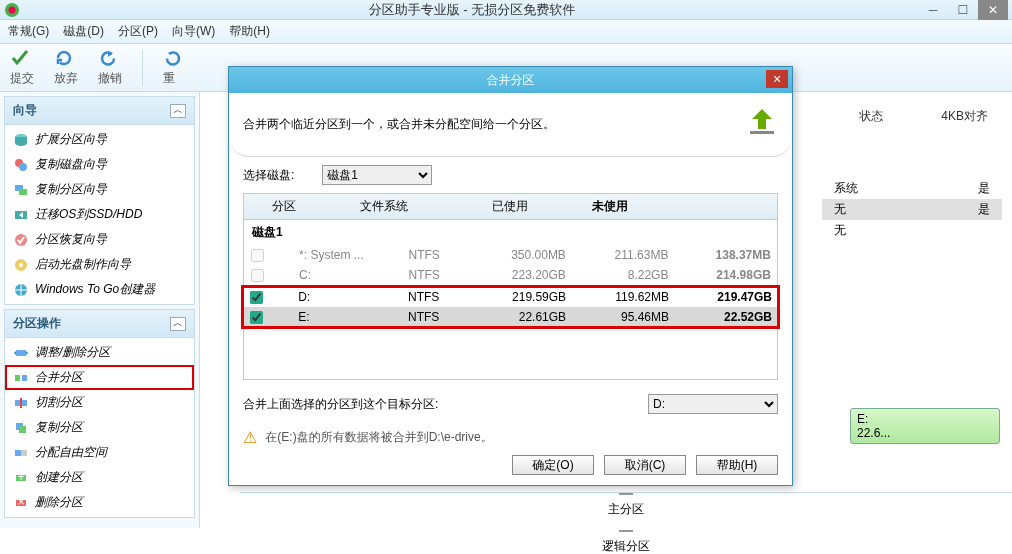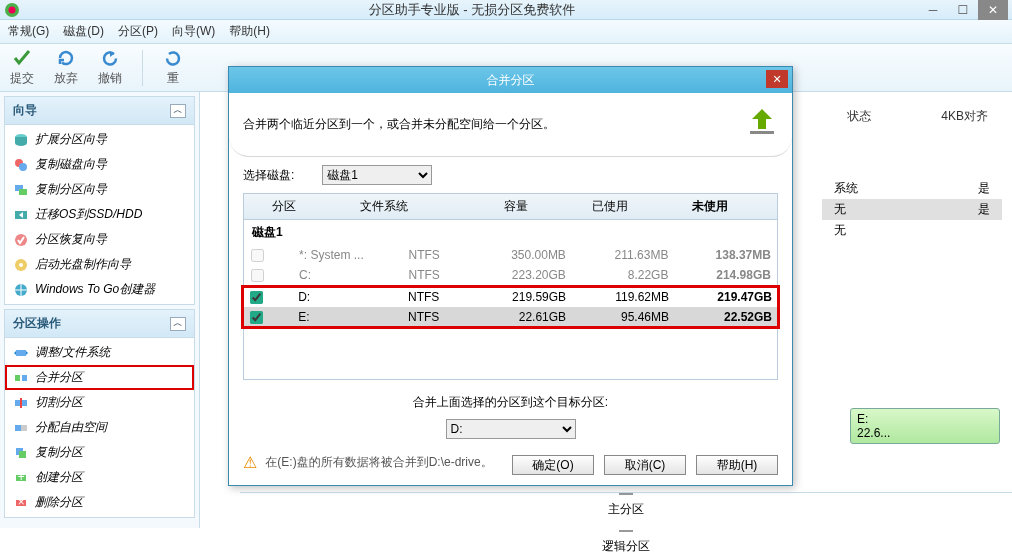--- a/index.html
+++ b/index.html
@@ -6,35 +6,35 @@
 body { width: 1012px; height: 554px; background: #fff; overflow: hidden; position: relative; }
 .titlebar { height: 20px; background: linear-gradient(#e8f4fb,#d6ecfa); display: flex; align-items: center; padding: 0 4px; border-bottom: 1px solid #b8d8ea; }
 .titlebar .logo { width: 16px; height: 16px; margin-right: 6px; }
 .titlebar .title { flex: 1; text-align: center; color: #333; font-size: 13px; }
 .titlebar .winbtns { display: flex; gap: 0; }
 .titlebar .winbtn { width: 30px; height: 20px; display: flex; align-items: center; justify-content: center; color: #555; cursor: pointer; }
 .titlebar .winbtn.close { background: #888; color: #fff; }
 .menubar { height: 24px; background: linear-gradient(#f4fbff,#e4f3fb); display: flex; align-items: center; padding: 0 8px; gap: 14px; border-bottom: 1px solid #c8dce8; }
 .menubar .mi { color: #333; cursor: pointer; }
 .toolbar { height: 48px; background: linear-gradient(#f8fcff,#e8f4fb); display: flex; align-items: center; padding: 0 10px; gap: 20px; border-bottom: 1px solid #c8dce8; }
-.toolbar .tb { display: flex; flex-direction: column; align-items: center; color: #555; cursor: pointer; gap: 2px; }
+.toolbar .tb { display: flex; flex-direction: column; align-items: flex-start; color: #555; cursor: pointer; gap: 2px; }
 .toolbar .tb svg { width: 20px; height: 20px; }
 .toolbar .sep { width: 1px; height: 36px; background: #c8dce8; }
 .main { display: flex; height: 436px; }
 .sidebar { width: 200px; background: #f4f9fd; border-right: 1px solid #c8dce8; overflow: hidden; }
 .panel { margin: 4px; border: 1px solid #c8dce8; background: #fff; }
 .panel-head { background: linear-gradient(#e4f2fb,#d2e8f6); padding: 5px 8px; font-weight: bold; color: #2a5a7a; display: flex; justify-content: space-between; align-items: center; border-bottom: 1px solid #c8dce8; }
 .panel-body { padding: 2px 0; }
 .panel-item { padding: 4px 8px; display: flex; align-items: center; gap: 6px; cursor: pointer; font-style: italic; }
 .panel-item.highlight { outline: 2px solid #d00; outline-offset: -2px; }
 .panel-item .ic { width: 16px; height: 16px; flex-shrink: 0; }
 .collapse-btn { width: 16px; height: 14px; border: 1px solid #9ab; background: #fff; color: #567; display: flex; align-items: center; justify-content: center; font-size: 9px; cursor: pointer; }
 .content { flex: 1; position: relative; background: #fff; }
 .grid-head { position: absolute; top: 14px; right: 0; left: 0; display: flex; justify-content: flex-end; padding-right: 20px; gap: 50px; color: #333; font-size: 12px; }
-.grid-head .gcol { padding: 2px 4px; margin-left: 12px; }
+.grid-head .gcol { padding: 2px 4px; }
 .grid-body { position: absolute; top: 86px; right: 10px; width: 180px; }
 .grid-row { display: flex; justify-content: space-between; padding: 2px 12px; gap: 40px; }
 .grid-row.sel { background: #e0e0e0; }
 .legend { position: absolute; bottom: 12px; left: 40px; right: 0; height: 24px; border-top: 1px solid #c8dce8; display: flex; align-items: center; gap: 6px; padding: 0 10px; flex-direction: column; }
 .legend .sw { width: 14px; height: 12px; border: 1px solid #999; }
 .diskbar { position: absolute; right: 12px; top: 316px; width: 150px; height: 36px; border: 1px solid #7a9; background: linear-gradient(#d8f8c8,#b0e8a0); border-radius: 3px; display: flex; align-items: flex-start; padding: 3px 6px; font-size: 11px; }
 
 .dialog { position: absolute; left: 228px; top: 66px; width: 565px; height: 420px; border: 1px solid #3a8ab0; background: #fff; box-shadow: 2px 2px 8px rgba(0,0,0,0.25); z-index: 10; }
 .dlg-title { height: 26px; background: linear-gradient(#6cc6e8,#4fb4de); color: #fff; display: flex; align-items: center; justify-content: center; position: relative; font-size: 13px; }
 .dlg-close { position: absolute; right: 4px; top: 3px; width: 22px; height: 18px; background: #c0392b; color: #fff; display: flex; align-items: center; justify-content: center; cursor: pointer; font-size: 11px; }
@@ -51,21 +51,21 @@
 .dlg-row.disabled { color: #888; }
 .dlg-row.sel { background: #d8d8d8; }
 .dlg-row .cb { width: 22px; display: flex; justify-content: center; }
 .dlg-row .cb input { accent-color: #2a8; }
 .c.n { width: 110px; }
 .c.fs { width: 80px; }
 .c.cap { width: 100px; text-align: right; }
 .c.used { width: 100px; text-align: right; }
 .c.free { width: 100px; text-align: right; font-weight: bold; }
 .dlg-rows-hl { outline: 3px solid #d00; outline-offset: -1px; margin: 2px -1px; }
-.dlg-target { padding: 14px; display: flex; align-items: center; gap: 8px; flex-direction: column; }
+.dlg-target { padding: 14px; display: flex; align-items: center; gap: 8px; }
 .dlg-target .lbl { flex: 1; }
 .dlg-target select { width: 130px; height: 20px; border: 1px solid #999; }
 .dlg-warn { padding: 0 14px 10px; display: flex; align-items: center; gap: 8px; color: #555; }
 .dlg-warn .wic { color: #e88b00; font-size: 16px; }
 .dlg-btns { position: absolute; bottom: 10px; right: 14px; display: flex; gap: 10px; }
 .dlg-btns button { width: 82px; height: 20px; border: 1px solid #888; background: linear-gradient(#fefefe,#e4e4e4); cursor: pointer; }
 .chev { font-size: 9px; }
 </style>
 </head>
 <body>
@@ -185,49 +185,49 @@
       <div class="panel-head">
         <span>分区操作</span>
         <span class="collapse-btn chev">︿</span>
       </div>
       <div class="panel-body">
         <div class="panel-item">
             <svg class="ic" viewBox="0 0 16 16">
               <rect x="3" y="5" width="10" height="6" fill="#6ae"></rect>
               <path d="M1 8l2-2v4zM15 8l-2-2v4z" fill="#28c"></path>
             </svg>
-            <span>调整/文件系统</span>
+            <span>调整/删除分区</span>
           </div>
         <div class="panel-item highlight">
             <svg class="ic" viewBox="0 0 16 16">
               <rect x="2" y="5" width="5" height="6" fill="#6c6"></rect>
               <rect x="9" y="5" width="5" height="6" fill="#6ae"></rect>
             </svg>
             <span>合并分区</span>
           </div>
         <div class="panel-item">
             <svg class="ic" viewBox="0 0 16 16">
               <rect x="2" y="5" width="12" height="6" fill="#6ae"></rect>
               <line x1="8" y1="3" x2="8" y2="13" stroke="#e44" stroke-width="2"></line>
             </svg>
             <span>切割分区</span>
           </div>
         <div class="panel-item">
             <svg class="ic" viewBox="0 0 16 16">
+              <rect x="3" y="3" width="7" height="7" fill="#6ae"></rect>
+              <rect x="6" y="6" width="7" height="7" fill="#6c6"></rect>
+            </svg>
+            <span>复制分区</span>
+          </div>
+        <div class="panel-item">
+            <svg class="ic" viewBox="0 0 16 16">
               <rect x="2" y="5" width="12" height="6" fill="#ccc"></rect>
               <rect x="2" y="5" width="6" height="6" fill="#6ae"></rect>
             </svg>
             <span>分配自由空间</span>
-          </div>
-        <div class="panel-item">
-            <svg class="ic" viewBox="0 0 16 16">
-              <rect x="3" y="3" width="7" height="7" fill="#6ae"></rect>
-              <rect x="6" y="6" width="7" height="7" fill="#6c6"></rect>
-            </svg>
-            <span>复制分区</span>
           </div>
         <div class="panel-item">
             <svg class="ic" viewBox="0 0 16 16">
               <rect x="3" y="5" width="10" height="6" fill="#6c6"></rect>
               <text x="8" y="11" text-anchor="middle" fill="#fff" font-size="9">+</text>
             </svg>
             <span>创建分区</span>
           </div>
         <div class="panel-item">
             <svg class="ic" viewBox="0 0 16 16">
@@ -290,21 +290,20 @@
     </span>
   </div>
   <div class="dlg-selrow">
     <span>选择磁盘:</span>
     <select><option>磁盘1</option></select>
   </div>
   <div class="dlg-table">
     <div class="dlg-thead">
       <span class="c n" style="padding-left:28px">分区</span>
       <span class="c fs">文件系统</span>
-      <span class="c cap">容量</span>
       <span class="c used">已使用</span>
       <span class="c free">未使用</span>
     </div>
     <div class="dlg-group">磁盘1</div>
     <div class="dlg-row disabled">
       <span class="cb">
           <input type="checkbox" disabled="" style="">
         </span>
       <span class="c n">*: System ...</span>
         <span class="c fs">NTFS</span>

